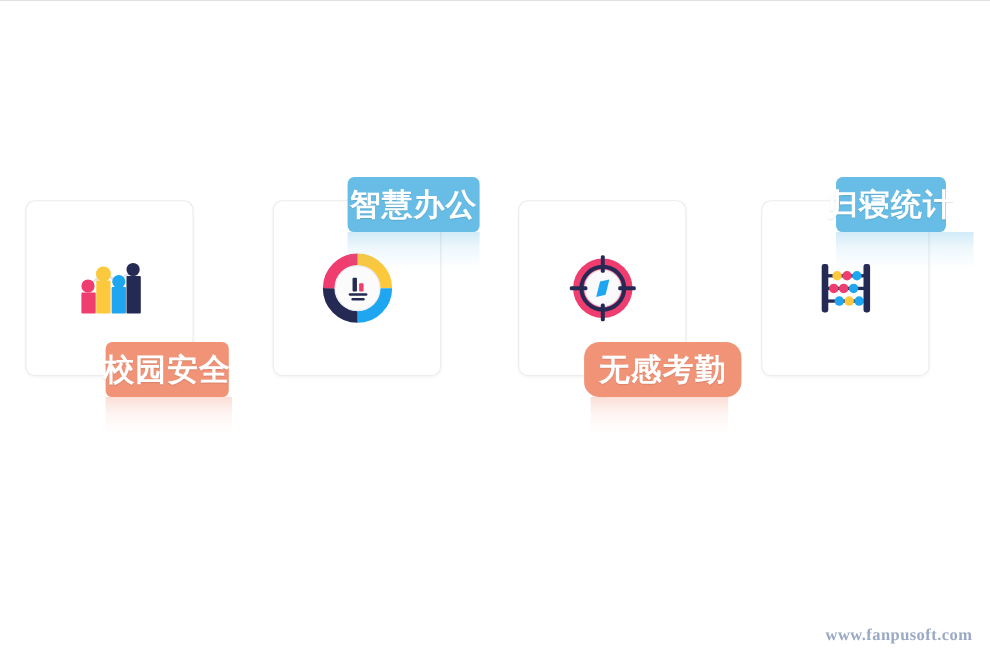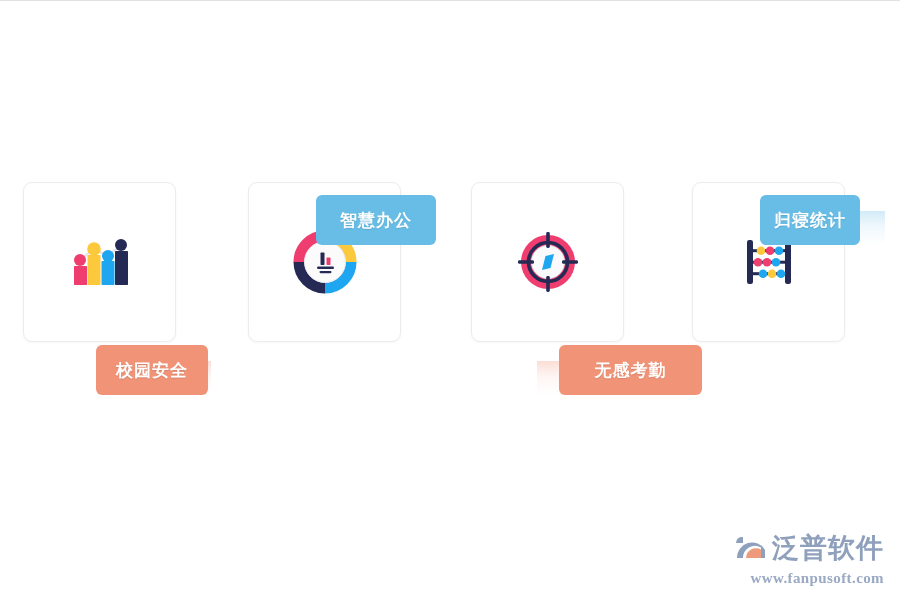--- a/index.html
+++ b/index.html
@@ -45,30 +45,29 @@
     height: 72px;
     display: block;
   }
 
   
   .label {
     position: absolute;
     height: 50px;
     border-radius: 6px;
     color: #ffffff;
-    font-size: 17px;
+    font-size: 28px;
     font-weight: bold;
     letter-spacing: 1px;
     display: flex;
     align-items: center;
     justify-content: center;
     text-shadow: 0 1px 1px rgba(0,0,0,0.10);
     z-index: 5;
     white-space: nowrap;
-    margin-top: 34px;
   }
   .label.blue   { background: #67BDE5; }
   .label.salmon { background: #F09377; }
 
   
   .label-reflect {
     position: absolute;
     height: 34px;
     border-radius: 0 0 6px 6px;
     z-index: 1;
@@ -182,21 +181,21 @@
 
       <rect x="34.2" y="6" width="3.6" height="16" rx="1.4" fill="#242A54"></rect>
       <rect x="34.2" y="50" width="3.6" height="16" rx="1.4" fill="#242A54"></rect>
       <rect x="6" y="34.2" width="16" height="3.6" rx="1.4" fill="#242A54"></rect>
       <rect x="50" y="34.2" width="16" height="3.6" rx="1.4" fill="#242A54"></rect>
 
       <path d="M42 28 L38.5 42 L30 44 L33.5 30 Z" fill="#1EA7F0"></path>
     </svg>
   </div>
   <div class="label-reflect salmon" style="left:537px; top:360px; width:125px;"></div>
-  <div class="label salmon" style="left:559px; top:310px; width:143px;">无感考勤</div>
+  <div class="label salmon" style="left:531px; top:310px; width:143px;border-radius:14px;">无感考勤</div>
 
   <div class="card" style="left:692px; top:181px;">
     <svg class="card-icon" viewBox="0 0 72 72">
 
       <rect x="14" y="14" width="6" height="44" rx="2.2" fill="#242A54"></rect>
       <rect x="52" y="14" width="6" height="44" rx="2.2" fill="#242A54"></rect>
 
       <rect x="17" y="23.2" width="38" height="3" fill="#242A54"></rect>
       <rect x="17" y="34.7" width="38" height="3" fill="#242A54"></rect>
       <rect x="17" y="46.2" width="38" height="3" fill="#242A54"></rect>
@@ -211,25 +210,16 @@
 
       <circle cx="30" cy="47.7" r="4.3" fill="#1EA7F0"></circle>
       <circle cx="39" cy="47.7" r="4.3" fill="#FCC83C"></circle>
       <circle cx="48" cy="47.7" r="4.3" fill="#1EA7F0"></circle>
     </svg>
   </div>
   <div class="label-reflect blue" style="left:760px; top:210px; width:125px;"></div>
   <div class="label blue" style="left:760px; top:160px; width:100px;">归寝统计</div>
 
   <div id="watermark">
-    <div class="wm-row">
-      <svg width="34" height="28" viewBox="0 0 34 28">
-        <path d="M3 24 A15 15 0 0 1 31 16 L31 24 Z" fill="#8fa0bd"></path>
-        <path d="M9 24 A12 12 0 0 1 27 13.5 L27 24 Z" fill="#ffffff"></path>
-        <path d="M12 24 A10 10 0 0 1 27 15.5 L27 24 Z" fill="#EE9A7C"></path>
-        <path d="M2 9 A6 6 0 0 1 9 3 L9 9 Z" fill="#8fa0bd"></path>
-      </svg>
-      <span class="wm-name">泛普软件</span>
-    </div>
     <div class="wm-url">www.fanpusoft.com</div>
   </div>
 
 </div>
 
 </body></html>

